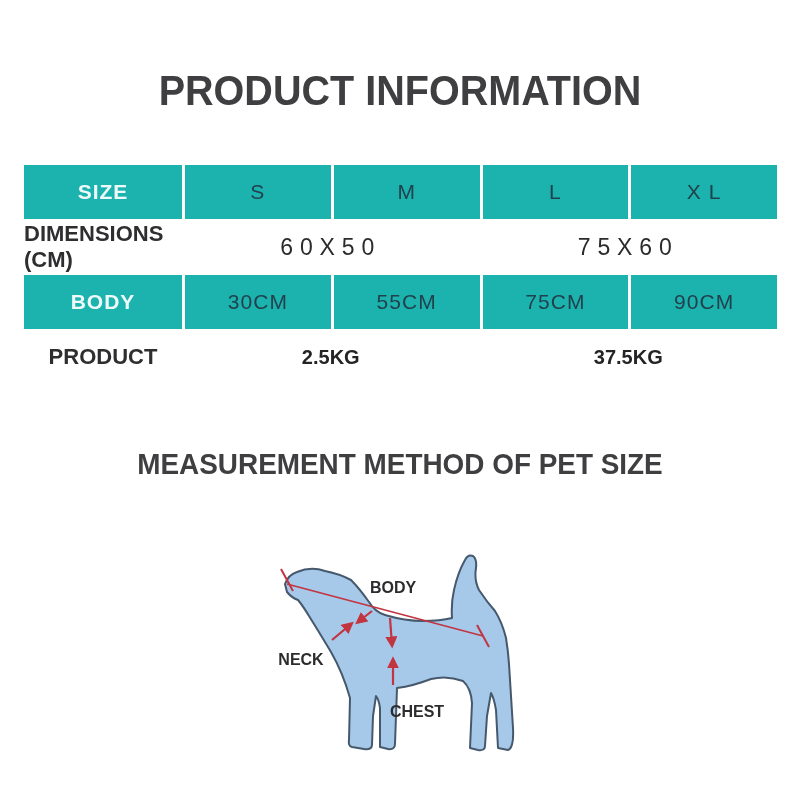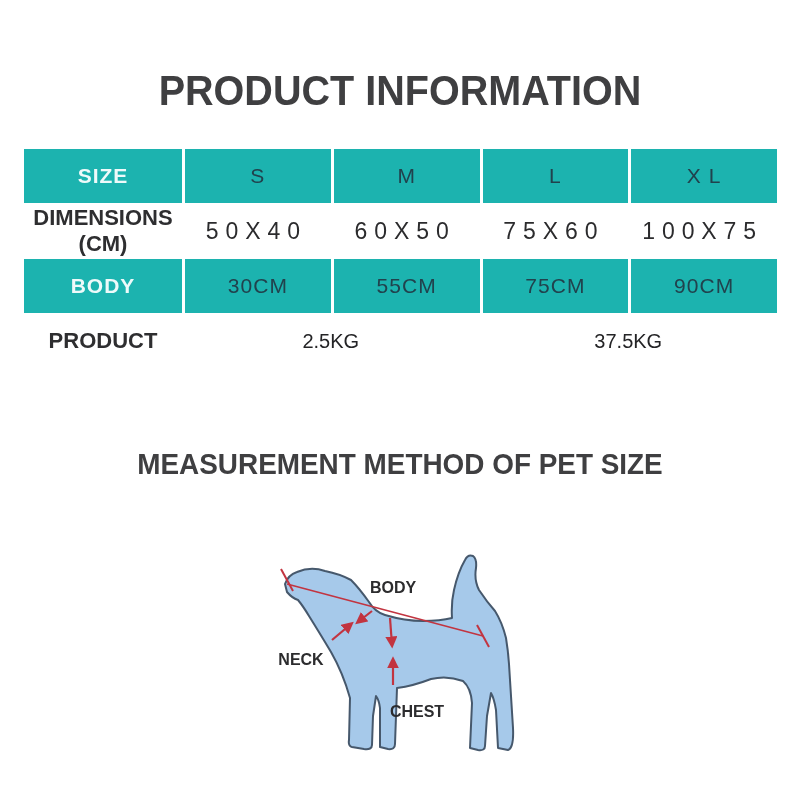--- a/index.html
+++ b/index.html
@@ -20,24 +20,23 @@
     text-align: center;
     font-size: 43px;
     font-weight: bold;
     color: #3f3f41;
     letter-spacing: 0px;
     transform: scaleX(0.92);
   }
 
   .size-table {
     position: absolute;
-    top: 149px;
+    top: 165px;
     left: 24px;
     width: 753px;
-    text-align: center;
   }
   .trow { display: flex; width: 100%; }
   .trow.teal-row { height: 54px; }
   .trow.plain-row { height: 56px; }
   .cell {
     display: flex;
     align-items: center;
     justify-content: center;
     box-sizing: border-box;
   }
@@ -62,21 +61,21 @@
     font-size: 22px;
   }
   .dim-row .value-cell {
     color: #2b2b2d;
     font-size: 23px;
     letter-spacing: 0.30em;
   }
   .bearing-row .value-cell {
     color: #242426;
     font-size: 20px;
-    font-weight: normal;
+    font-weight: bold;
   }
 
   .measure-title {
     position: absolute;
     top: 447px;
     left: 0;
     width: 100%;
     text-align: center;
     font-size: 30px;
     font-weight: bold;
@@ -110,24 +109,22 @@
     <div class="trow teal-row">
       <div class="cell label-cell">SIZE</div>
       <div class="cell value-cell">S</div>
       <div class="cell value-cell">M</div>
       <div class="cell value-cell">L</div>
       <div class="cell value-cell">X L</div>
     </div>
 
     <div class="trow plain-row dim-row">
       <div class="cell label-cell">DIMENSIONS (CM)</div>
-      <div class="cell value-cell">50X40</div>
       <div class="cell value-cell">60X50</div>
       <div class="cell value-cell">75X60</div>
-      <div class="cell value-cell">100X75</div>
     </div>
 
     <div class="trow teal-row">
       <div class="cell label-cell">BODY</div>
       <div class="cell value-cell">30CM</div>
       <div class="cell value-cell">55CM</div>
       <div class="cell value-cell">75CM</div>
       <div class="cell value-cell">90CM</div>
     </div>
 

